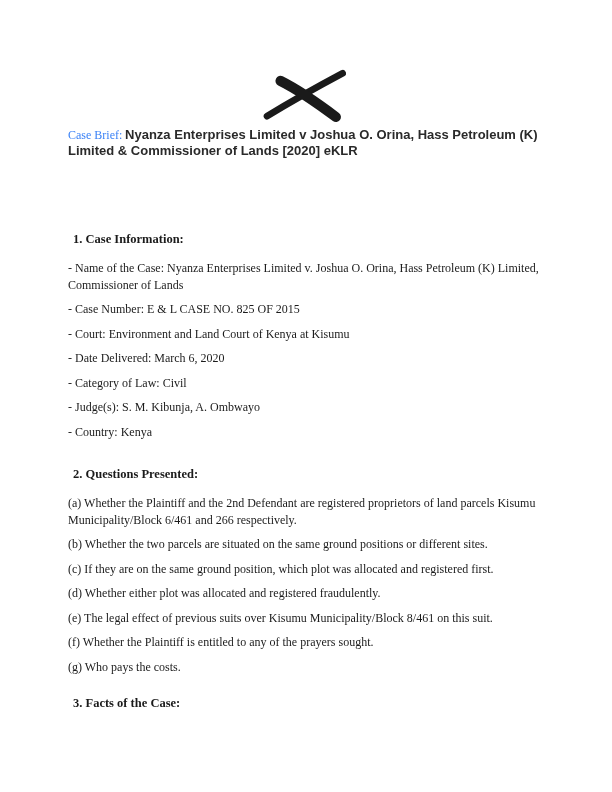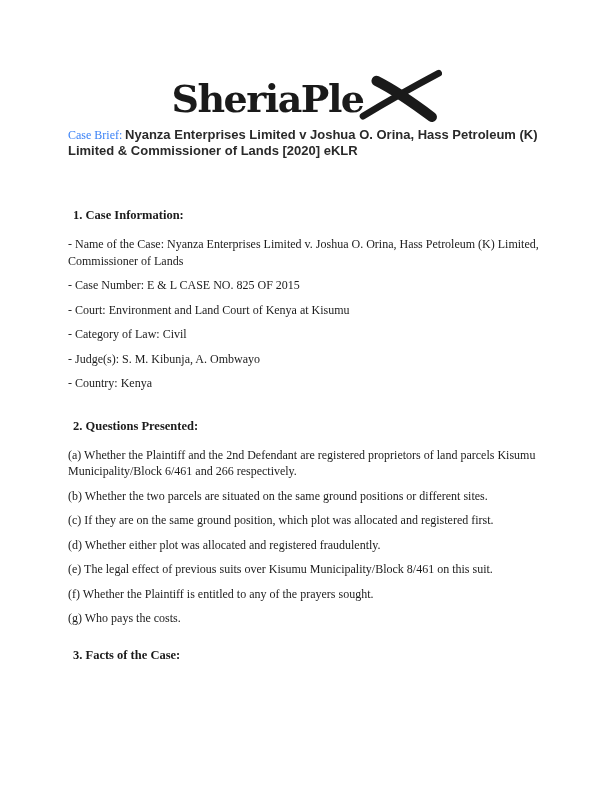--- a/index.html
+++ b/index.html
@@ -63,48 +63,48 @@
     color: #2a2a2a;
   }
   
   section { max-width: 478px; }
   h2 {
     font-size: 12.5px;
     font-weight: bold;
     line-height: 17px;
     margin: 26px 0 12px 5px;
   }
-  #section-1 h2 { margin-top: 48px; }
+  #section-1 h2 { margin-top: 72px; }
   #section-3 h2 { margin-top: 20px; }
   p.body-line {
     font-size: 12px;
     line-height: 16.5px;
     margin: 0 0 8px 0;
   }
 </style>
 </head>
 <body>
 
 <div class="page">
 
   <header class="logo-row">
-    <span class="logo-text">SheriaPle</span>
     <svg class="logo-x" viewBox="0 0 100 62" xmlns="http://www.w3.org/2000/svg">
       <path d="M96 4 C66 20 34 38 6 55" stroke-width="8"></path>
       <path d="M22 13 C46 25 68 41 88 56" stroke-width="12"></path>
     </svg>
   </header>
 
   <p class="subtitle"><span class="subtitle-prefix">Case Brief:</span> <span class="subtitle-text">Nyanza Enterprises Limited v Joshua O. Orina, Hass Petroleum (K) Limited &amp; Commissioner of Lands [2020] eKLR</span></p>
 
   <section id="section-1">
     <h2>1. Case Information:</h2>
     <p class="body-line">- Name of the Case: Nyanza Enterprises Limited v. Joshua O. Orina, Hass Petroleum (K) Limited, Commissioner of Lands</p>
     <p class="body-line">- Case Number: E &amp; L CASE NO. 825 OF 2015</p>
     <p class="body-line">- Court: Environment and Land Court of Kenya at Kisumu</p>
+    <p class="body-line">- Date Delivered: March 6, 2020</p>
     <p class="body-line">- Category of Law: Civil</p>
     <p class="body-line">- Judge(s): S. M. Kibunja, A. Ombwayo</p>
     <p class="body-line">- Country: Kenya</p>
   </section>
 
   <section id="section-2">
     <h2>2. Questions Presented:</h2>
     <p class="body-line">(a) Whether the Plaintiff and the 2nd Defendant are registered proprietors of land parcels Kisumu Municipality/Block 6/461 and 266 respectively.</p>
     <p class="body-line">(b) Whether the two parcels are situated on the same ground positions or different sites.</p>
     <p class="body-line">(c) If they are on the same ground position, which plot was allocated and registered first.</p>

